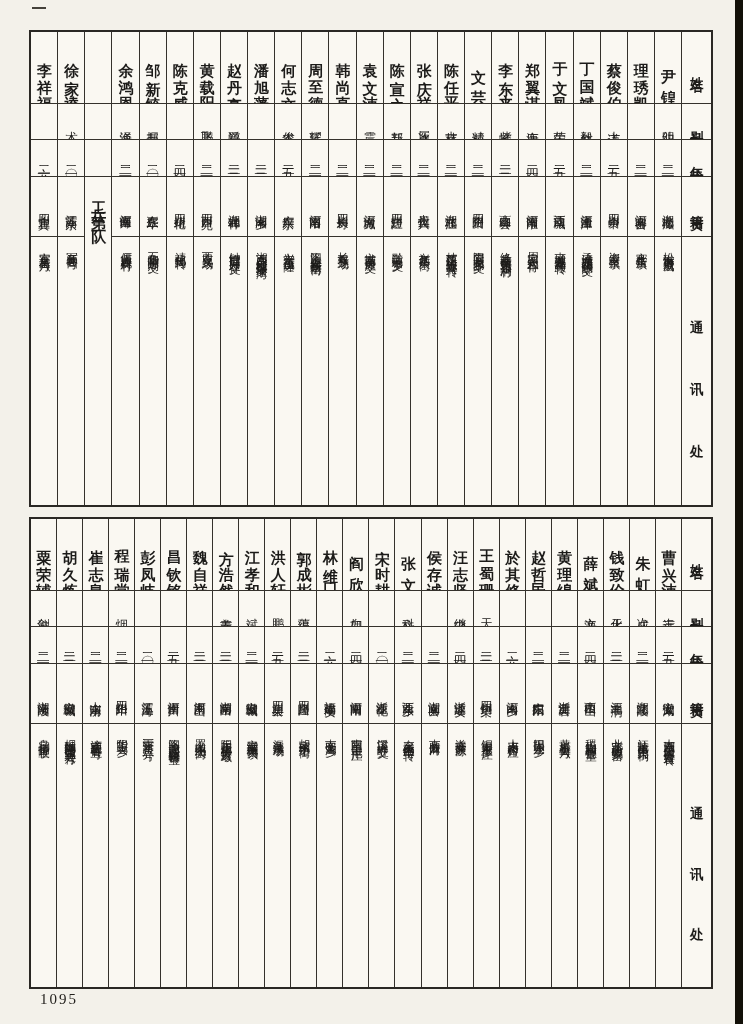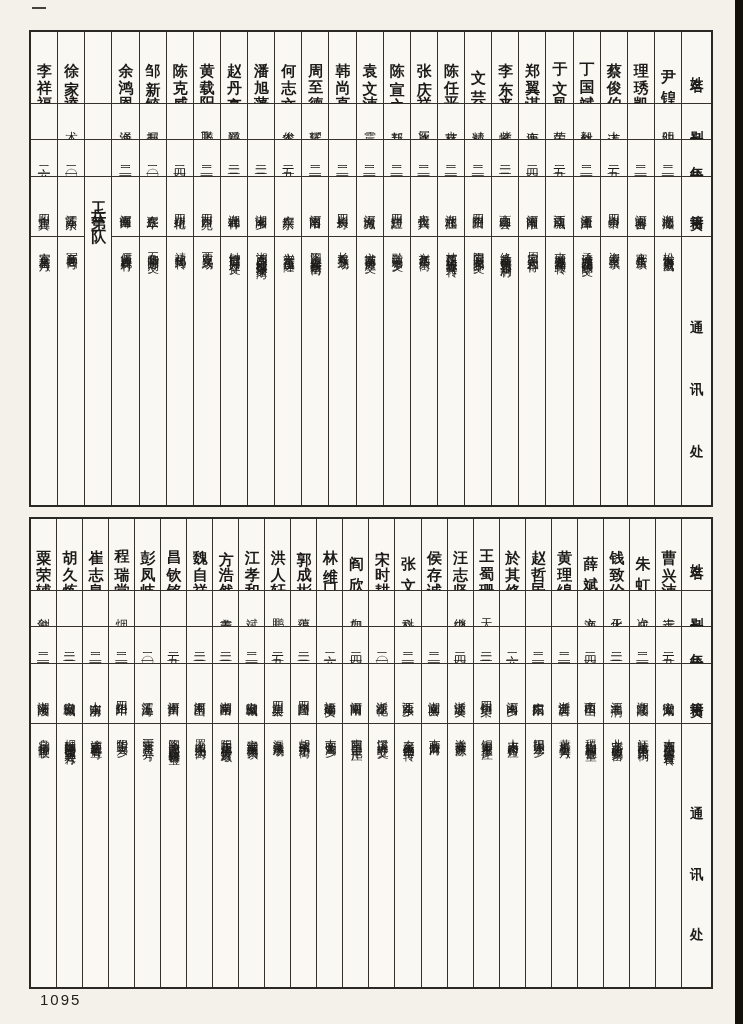--- a/index.html
+++ b/index.html
@@ -38,21 +38,21 @@
   .header-col .band{font-weight:bold;font-size:13.5px;letter-spacing:3px;}
   .header-col .b-addr{justify-content:space-evenly;letter-spacing:0;padding:10px 0;}
   .unit-merged{
     flex:1;writing-mode:vertical-rl;text-orientation:upright;line-height:1;
     display:flex;justify-content:flex-start;align-items:center;
     padding-top:12px;font-size:15px;font-weight:bold;letter-spacing:7px;box-sizing:border-box;
   }
   .page-number{
     position:absolute;left:40px;bottom:16px;
     font-size:15px;letter-spacing:2px;color:#23211d;
-    font-family:Liberation Sans, sans-serif;
+    font-family:Liberation Serif, serif;
   }
 </style>
 </head>
 <body>
 
 <div class="scan-bar-right"></div>
 <div class="scan-mark-topleft"></div>
 
 <div class="dir-table" id="table1">
     <div class="col header-col">

